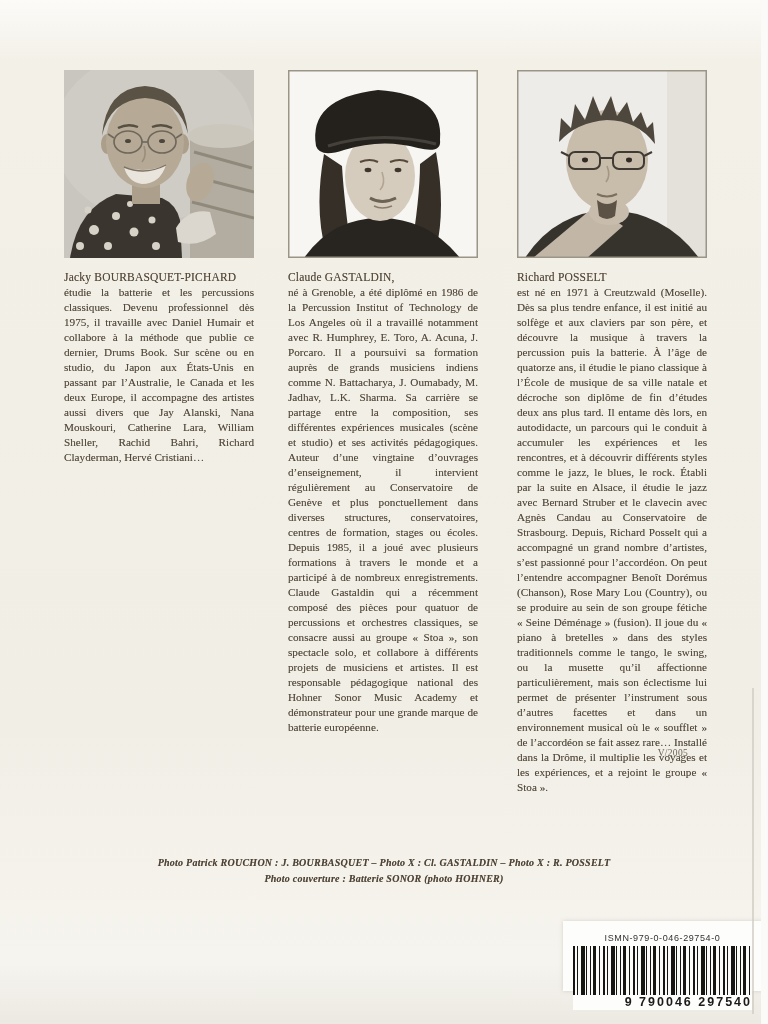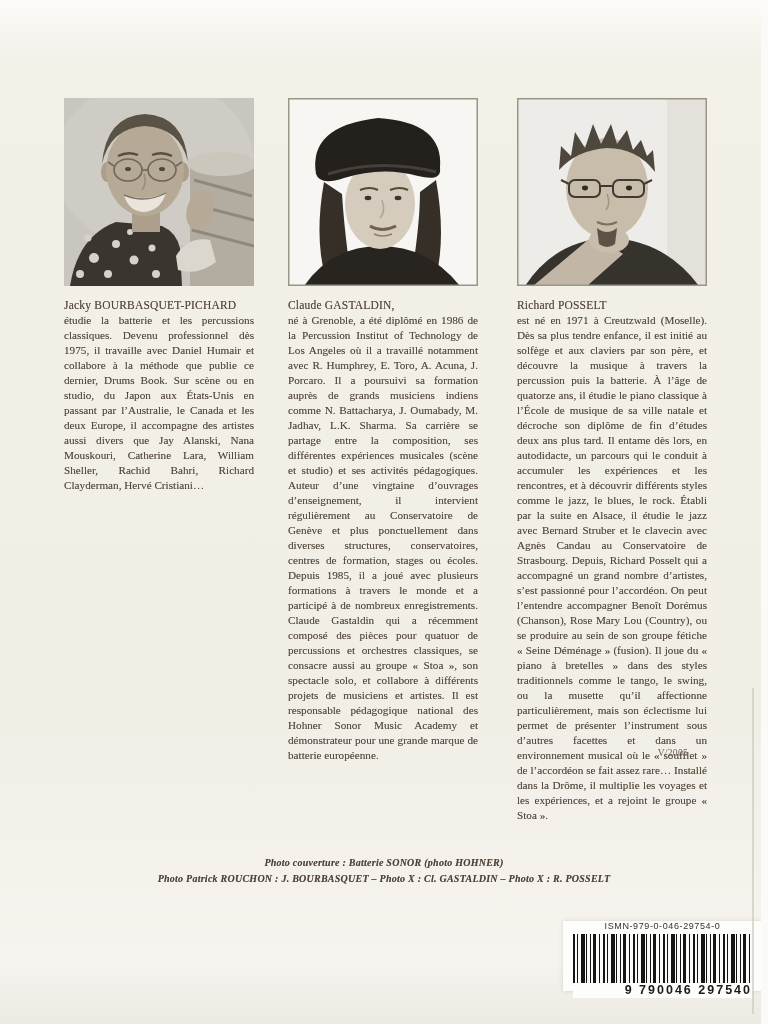--- a/index.html
+++ b/index.html
@@ -9,21 +9,21 @@
     background:#fbfaf7;
   }
   .page{
     position:relative;width:768px;height:1024px;overflow:hidden;
     background:linear-gradient(180deg,#fcfbf8 0%,#f3f0e8 6%,#f1eee6 70%,#f6f4ee 94%,#ebe9e2 100%);
   }
   .edge-right{position:absolute;top:0;right:0;width:7px;height:100%;background:#fbfaf8;}
   .seam{position:absolute;left:752px;top:688px;width:2px;height:326px;background:#cfccc3;opacity:.75;}
 
   .columns{position:absolute;top:70px;left:64px;display:flex;}
-  .col{width:190px;margin-top:28px;}
+  .col{width:190px;}
   .col.c2{margin-left:34px;}
   .col.c3{margin-left:39px;}
 
   .photo{height:188px;}
   .photo svg{display:block;width:190px;height:188px;}
 
   .name{
     margin:13px 0 0 0;font-weight:normal;
     font-size:11.5px;line-height:13.5px;
     color:#55493a;letter-spacing:.2px;
@@ -42,21 +42,21 @@
 
   .credits{
     position:absolute;top:855px;left:0;width:768px;text-align:center;
     font-style:italic;font-weight:bold;font-size:10px;line-height:15.5px;
     color:#4e4336;letter-spacing:.25px;
     text-shadow:0 0 .5px rgba(78,67,54,.5);
   }
 
   .barcode-box{
     position:absolute;top:921px;left:563px;width:199px;height:70px;
-    background:#fdfdfc;box-sizing:border-box;padding-top:0;
+    background:#fdfdfc;box-sizing:border-box;padding-top:12px;
     box-shadow:0 0 4px rgba(120,115,100,.25);
   }
   .ismn{
     text-align:center;font-family:"Liberation Sans",sans-serif;
     font-size:9px;letter-spacing:.6px;color:#33312d;
   }
   .bars{
     height:49px;margin:3px 10px 0 10px;
     background:repeating-linear-gradient(90deg,
       #171512 0px,#171512 2px,#fbfbfa 2px,#fbfbfa 4px,
@@ -176,22 +176,22 @@
       </div>
       <h3 class="name">Richard POSSELT</h3>
       <p class="bio">est né en 1971 à Creutzwald (Moselle). Dès sa plus tendre enfance, il est initié au solfège et aux claviers par son père, et découvre la musique à travers la percussion puis la batterie. À l’âge de quatorze ans, il étudie le piano classique à l’École de musique de sa ville natale et décroche son diplôme de fin d’études deux ans plus tard. Il entame dès lors, en autodidacte, un parcours qui le conduit à accumuler les expériences et les rencontres, et à découvrir différents styles comme le jazz, le blues, le rock. Établi par la suite en Alsace, il étudie le jazz avec Bernard Struber et le clavecin avec Agnès Candau au Conservatoire de Strasbourg. Depuis, Richard Posselt qui a accompagné un grand nombre d’artistes, s’est passionné pour l’accordéon. On peut l’entendre accompagner Benoît Dorémus (Chanson), Rose Mary Lou (Country), ou se produire au sein de son groupe fétiche « Seine Déménage » (fusion). Il joue du « piano à bretelles » dans des styles traditionnels comme le tango, le swing, ou la musette qu’il affectionne particulièrement, mais son éclectisme lui permet de présenter l’instrument sous d’autres facettes et dans un environnement musical où le « soufflet » de l’accordéon se fait assez rare… Installé dans la Drôme, il multiplie les voyages et les expériences, et a rejoint le groupe « Stoa ».</p>
     </section>
 
   </div>
 
   <div class="edition">V/2005</div>
 
   <div class="credits">
+    <div>Photo Patrick ROUCHON : J. BOURBASQUET –  Photo X : Cl. GASTALDIN  – Photo X : R. POSSELT</div>
     <div>Photo couverture : Batterie SONOR (photo HOHNER)</div>
-    <div>Photo Patrick ROUCHON : J. BOURBASQUET –  Photo X : Cl. GASTALDIN  – Photo X : R. POSSELT</div>
   </div>
 
   <div class="barcode-box">
     <div class="ismn">ISMN-979-0-046-29754-0</div>
     <div class="bars"></div>
     <div class="digits">9 790046 297540</div>
   </div>
 
   <div class="seam"></div>
   <div class="edge-right"></div>

